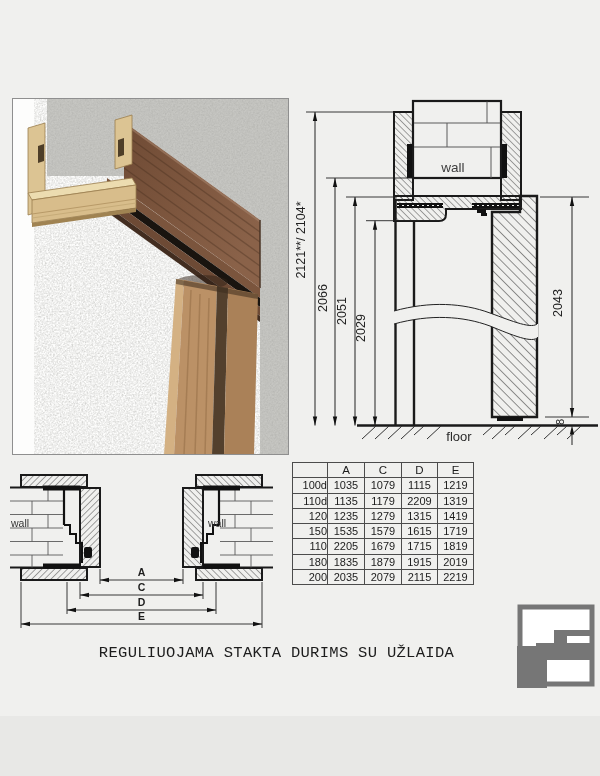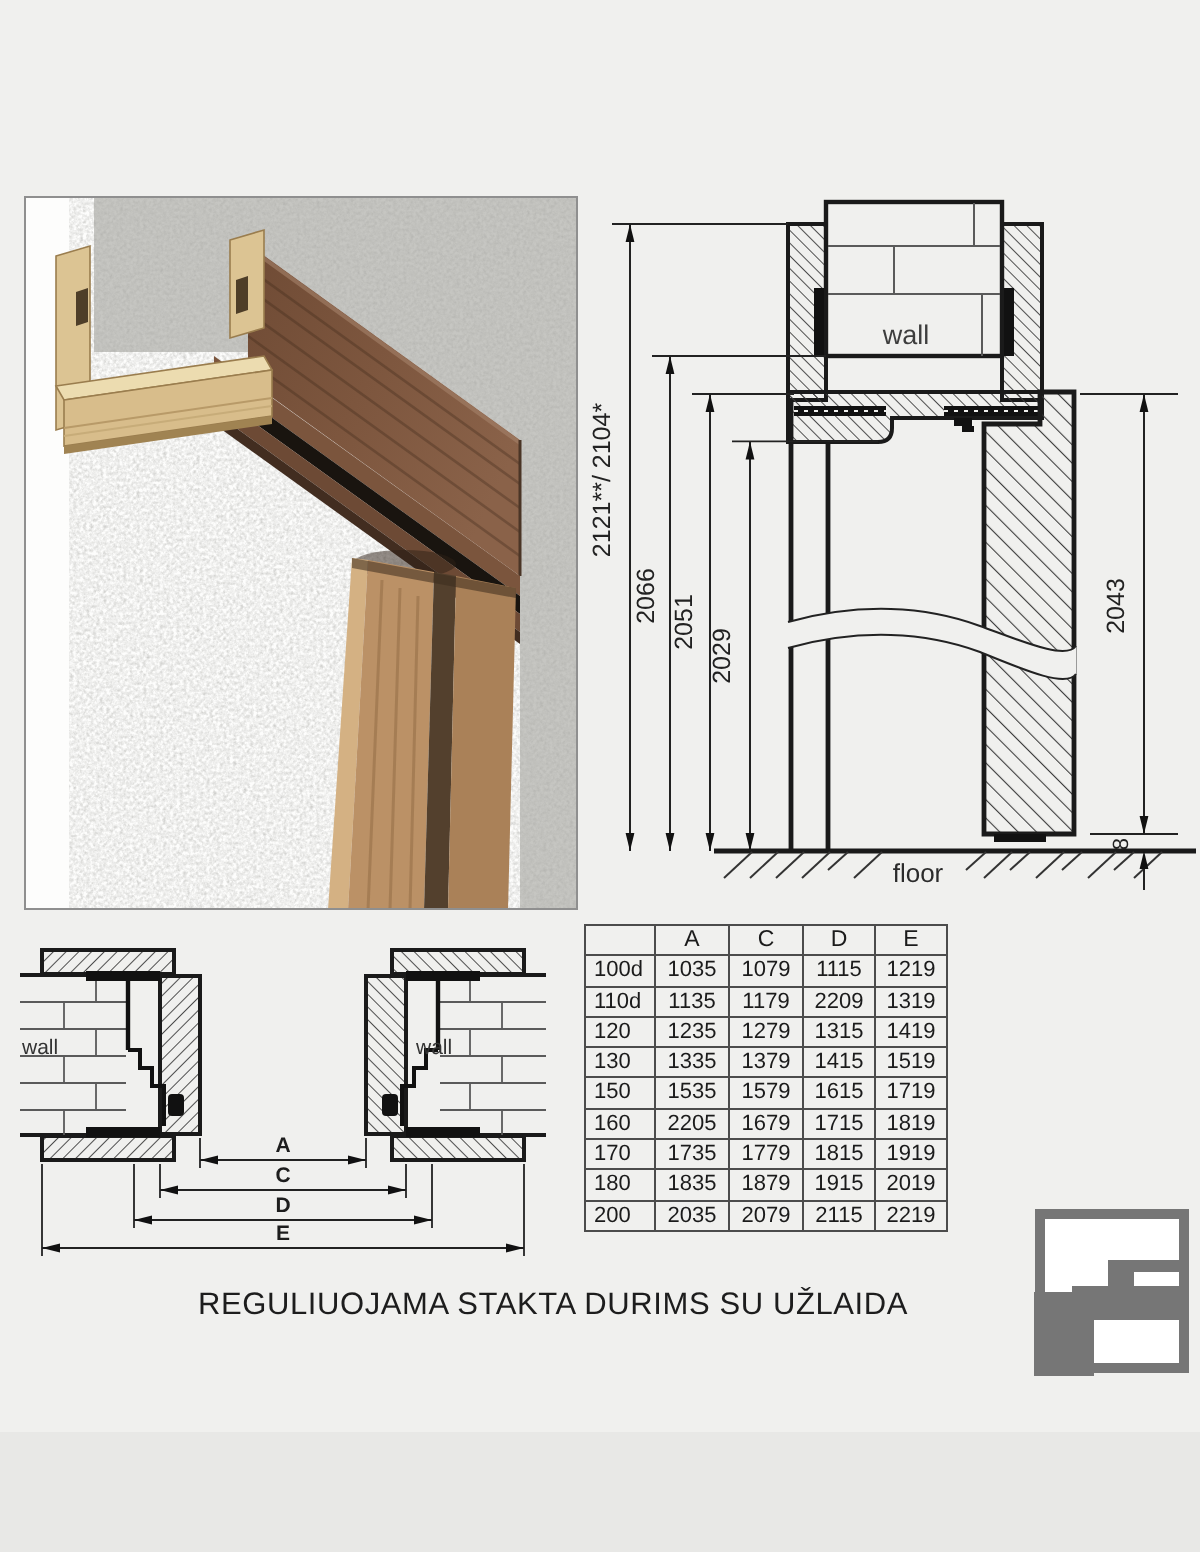--- a/index.html
+++ b/index.html
@@ -6,24 +6,24 @@
   body{background:#e8e8e6;font-family:"Liberation Sans",sans-serif;}
   .canvas{position:relative;width:600px;height:716px;background:#f0f0ee;overflow:hidden;}
   .abs{position:absolute;}
   svg text{font-family:"Liberation Sans",sans-serif;}
   .photo-frame{left:12px;top:98px;}
   .vsec{left:295px;top:92px;}
   .hsec{left:2px;top:462px;}
   .size-table{left:292px;top:462px;border-collapse:collapse;table-layout:fixed;background:transparent;}
   .size-table td,.size-table th{border:1px solid #4c4c4c;font-size:11px;font-weight:normal;
     color:#1b1b1b;text-align:center;padding:0;height:14.3px;line-height:14.3px;overflow:hidden;}
-  .size-table td:first-child{text-align:left;padding-left:4px;}
+  .size-table td:first-child{text-align:right;padding-left:4px;}
   .size-table th{font-size:11.5px;}
   .caption{top:644px;left:0;width:553px;text-align:center;font-size:15.5px;
-    letter-spacing:.3px;color:#1d1d1d;}
+    letter-spacing:.3px;color:#1d1d1d;font-family:Liberation Mono, monospace;}
   .logo{left:517px;top:604px;}
 </style>
 </head>
 <body>
 
 <div class="canvas">
 
   <svg class="abs photo-frame" width="277" height="357" viewBox="0 0 277 357">
     <defs>
       <filter id="speckle" x="-5%" y="-5%" width="110%" height="110%">
@@ -335,46 +335,32 @@
           <td>1319</td>
         </tr>
         <tr>
           <td>120</td>
           <td>1235</td>
           <td>1279</td>
           <td>1315</td>
           <td>1419</td>
         </tr>
         <tr>
-          <td>130</td>
-          <td>1335</td>
-          <td>1379</td>
-          <td>1415</td>
-          <td>1519</td>
-        </tr>
-        <tr>
           <td>150</td>
           <td>1535</td>
           <td>1579</td>
           <td>1615</td>
           <td>1719</td>
         </tr>
         <tr>
-          <td>160</td>
+          <td>110</td>
           <td>2205</td>
           <td>1679</td>
           <td>1715</td>
           <td>1819</td>
-        </tr>
-        <tr>
-          <td>170</td>
-          <td>1735</td>
-          <td>1779</td>
-          <td>1815</td>
-          <td>1919</td>
         </tr>
         <tr>
           <td>180</td>
           <td>1835</td>
           <td>1879</td>
           <td>1915</td>
           <td>2019</td>
         </tr>
         <tr>
           <td>200</td>

